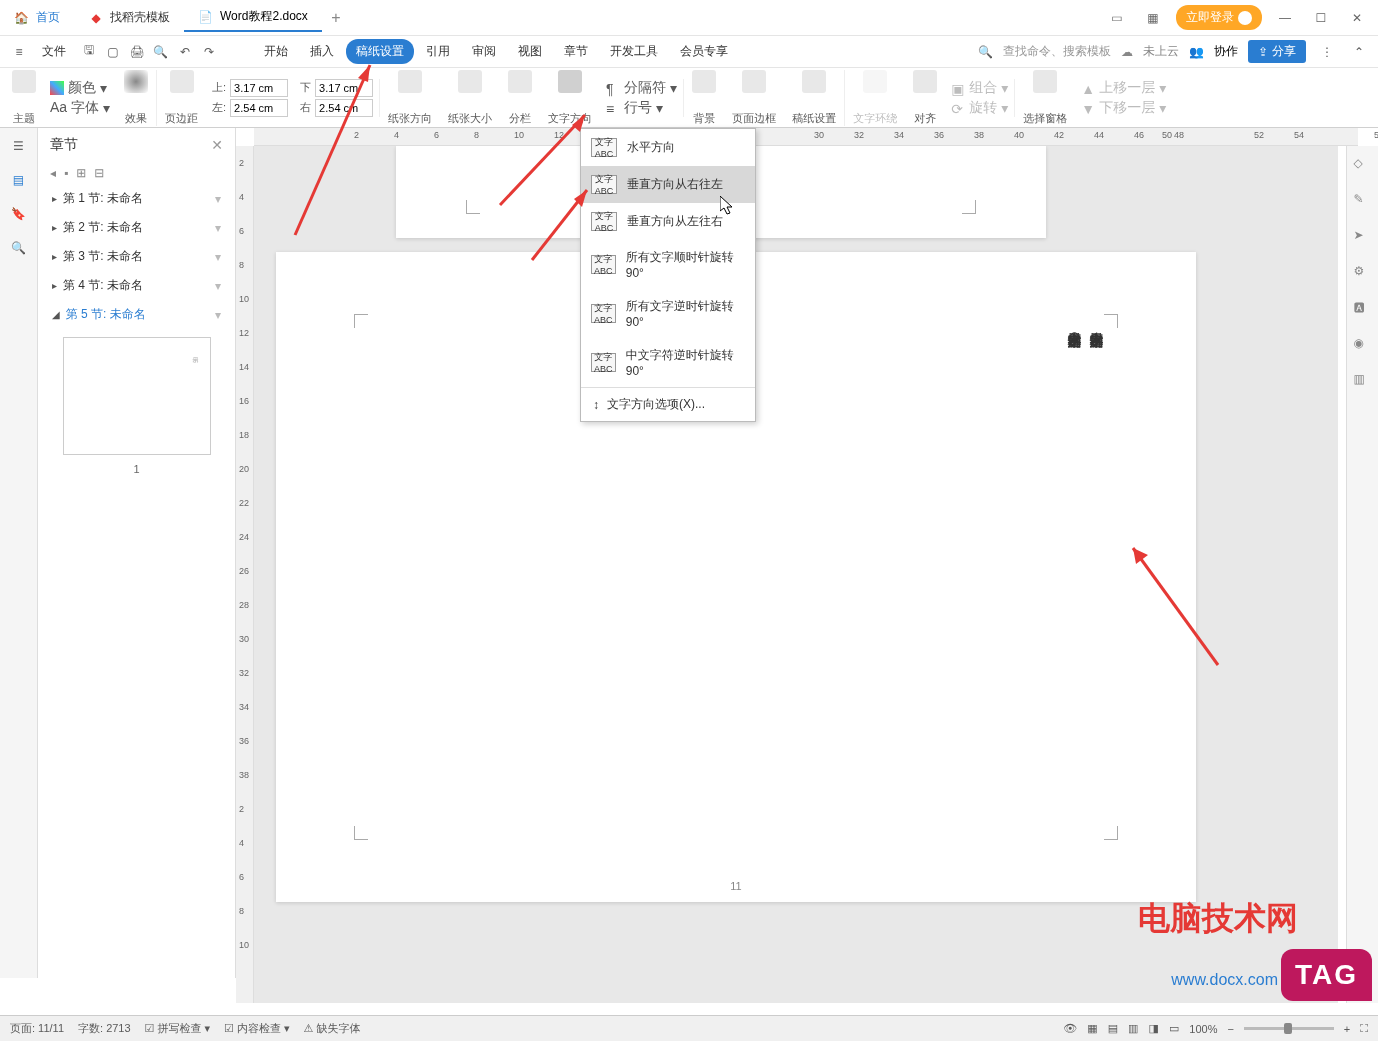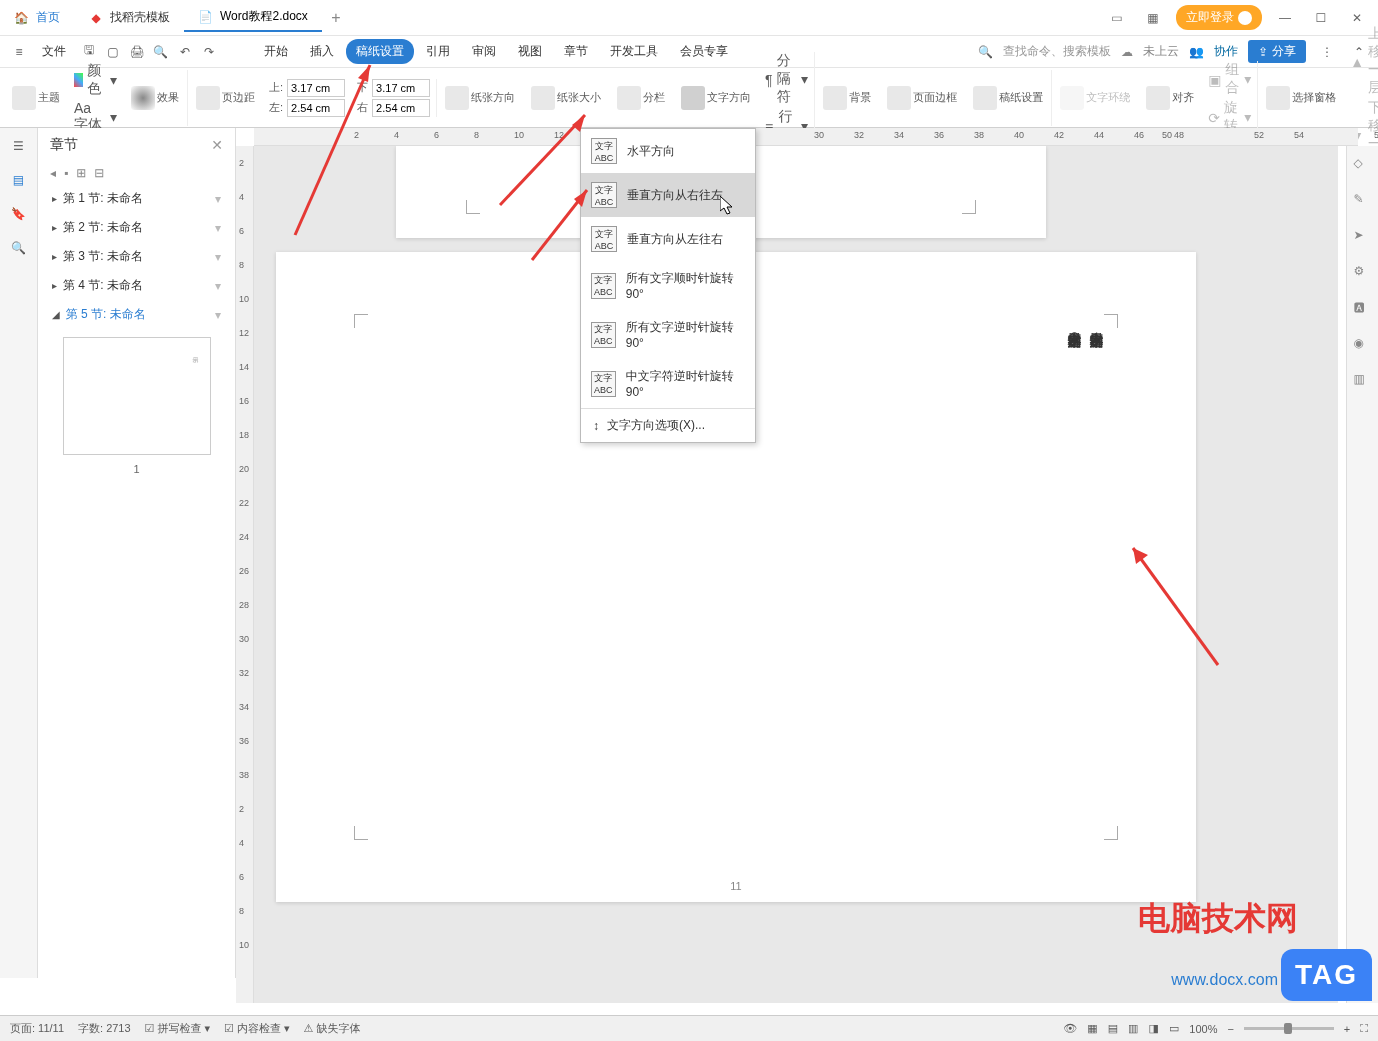--- a/index.html
+++ b/index.html
@@ -21,21 +21,21 @@
 .menurow { height: 32px; display: flex; align-items: center; gap: 2px; padding: 0 8px; border-bottom: 1px solid #e5e5e5; }
 .menu-ico { width: 22px; height: 22px; display: flex; align-items: center; justify-content: center; color: #5a5a5a; }
 .menu-item { padding: 4px 10px; color: #333; border-radius: 3px; }
 .menu-item.active { background: #2a7dd1; color: #fff; border-radius: 12px; }
 .menurow-right { margin-left: auto; display: flex; align-items: center; gap: 10px; }
 .search-txt { color: #999; }
 .share-btn { background: #2a7dd1; color: #fff; padding: 3px 10px; border-radius: 3px; display: flex; align-items: center; gap: 4px; }
 
 
 .ribbon { height: 60px; display: flex; align-items: center; background: #fff; border-bottom: 1px solid #d0d0d0; padding: 0 4px; }
-.rgrp { display: flex; flex-direction: row; align-items: center; padding: 0 8px; height: 56px; justify-content: center; border-right: 1px solid #eee; gap: 2px; }
+.rgrp { display: flex; flex-direction: column; align-items: center; padding: 0 8px; height: 56px; justify-content: center; border-right: 1px solid #eee; gap: 18px; }
 .rgrp.norb { border-right: none; }
 .rgrp-lbl { font-size: 11px; color: #5a5a5a; white-space: nowrap; }
 .rgrp-ico { width: 24px; height: 24px; background: #e8e8e8; border-radius: 3px; }
 .margin-grp { display: flex; flex-direction: column; gap: 2px; padding: 0 6px; }
 .margin-row { display: flex; align-items: center; gap: 4px; font-size: 11px; color: #5a5a5a; }
 .margin-row input { width: 58px; height: 18px; font-size: 11px; border: 1px solid #ccc; padding: 0 3px; }
 .mini-row { display: flex; align-items: center; gap: 4px; font-size: 14px; color: #5a5a5a; }
 .stack-grp { display: flex; flex-direction: column; gap: 2px; padding: 0 6px; font-size: 11px; color: #5a5a5a; justify-content: center; }
 
 
@@ -66,41 +66,41 @@
 .corner.tr { border-left: none; border-bottom: none; }
 .corner.bl { border-right: none; border-top: none; }
 .corner.br { border-left: none; border-top: none; }
 .vtext { position: absolute; writing-mode: vertical-rl; text-orientation: upright; font-family: SimSun, serif; font-size: 14px; color: #333; line-height: 1.4; }
 .page-num { position: absolute; left: 50%; bottom: 10px; transform: translateX(-50%); font-size: 11px; color: #888; }
 
 
 .dropdown { position: absolute; left: 580px; top: 128px; width: 176px; background: #fff; border: 1px solid #bbb; box-shadow: 2px 2px 6px rgba(0,0,0,0.2); z-index: 100; }
 .dd-item { display: flex; align-items: center; padding: 9px 10px; gap: 10px; color: #333; }
 .dd-item:hover, .dd-item.hover { background: #d8d8d8; }
-.dd-ico { width: 26px; height: 26px; border: 1px solid #999; background: #f7f7f7; display: flex; align-items: center; justify-content: center; font-size: 9px; flex-direction: column; }
+.dd-ico { width: 26px; height: 19px; border: 1px solid #999; background: #f7f7f7; display: flex; align-items: center; justify-content: center; font-size: 9px; flex-direction: column; }
 .dd-sep { border-top: 1px solid #ddd; }
 .dd-opt { padding: 8px 12px; color: #333; display: flex; align-items: center; gap: 8px; }
 
 
 .right-rail { position: absolute; right: 0; top: 146px; width: 32px; bottom: 38px; background: #f5f5f5; border-left: 1px solid #ddd; display: flex; flex-direction: column; align-items: center; padding-top: 10px; gap: 18px; }
 .right-rail-ico { width: 18px; height: 18px; color: #888; }
 
 
 .statusbar { position: absolute; left: 0; right: 0; bottom: 0; height: 26px; background: #f0f0f0; border-top: 1px solid #ccc; display: flex; align-items: center; padding: 0 10px; gap: 14px; font-size: 11px; color: #5a5a5a; }
 .statusbar .right { margin-left: auto; display: flex; align-items: center; gap: 10px; }
 .zoom-slider { width: 90px; height: 3px; background: #bbb; position: relative; }
 .zoom-slider::after { content: ''; position: absolute; left: 45%; top: -4px; width: 8px; height: 11px; background: #888; border-radius: 2px; }
 
 
 .arrow { position: absolute; z-index: 200; }
 
 
 .wm1 { position: absolute; right: 80px; bottom: 100px; color: #e53935; font-size: 32px; font-weight: bold; }
 .wm2 { position: absolute; right: 100px; bottom: 52px; color: #2a7dd1; font-size: 16px; }
-.tag-badge { position: absolute; right: 6px; bottom: 40px; background: #3b82f6; color: #fff; font-size: 28px; font-weight: bold; padding: 10px 14px; border-radius: 12px 12px 0 12px; letter-spacing: 2px; }
+.tag-badge { position: absolute; right: 6px; bottom: 40px; background: #be185d; color: #fff; font-size: 28px; font-weight: bold; padding: 10px 14px; border-radius: 12px 12px 0 12px; letter-spacing: 2px; }
 
 .smico { width: 14px; height: 14px; display: inline-block; }
 </style>
 </head>
 <body>
 
 <div class="titlebar">
   <div class="tab home">
     <span class="tab-ico">🏠</span>
     <span>首页</span>
@@ -145,21 +145,21 @@
   <span class="menu-item">视图</span>
   <span class="menu-item">章节</span>
   <span class="menu-item">开发工具</span>
   <span class="menu-item">会员专享</span>
   <div class="menurow-right">
     <span style="color:#e57373">🔍</span>
     <span class="search-txt">查找命令、搜索模板</span>
     <span style="color:#888">☁</span>
     <span style="color:#888">未上云</span>
     <span style="color:#888">👥</span>
-    <span style="color:#0369a1">协作</span>
+    <span style="color:#000000">协作</span>
     <div class="share-btn">
       <span>⇪</span>
       <span>分享</span>
     </div>
     <span class="menu-ico">⋮</span>
     <span class="menu-ico">⌃</span>
   </div>
 </div>
 
 <div class="ribbon">

